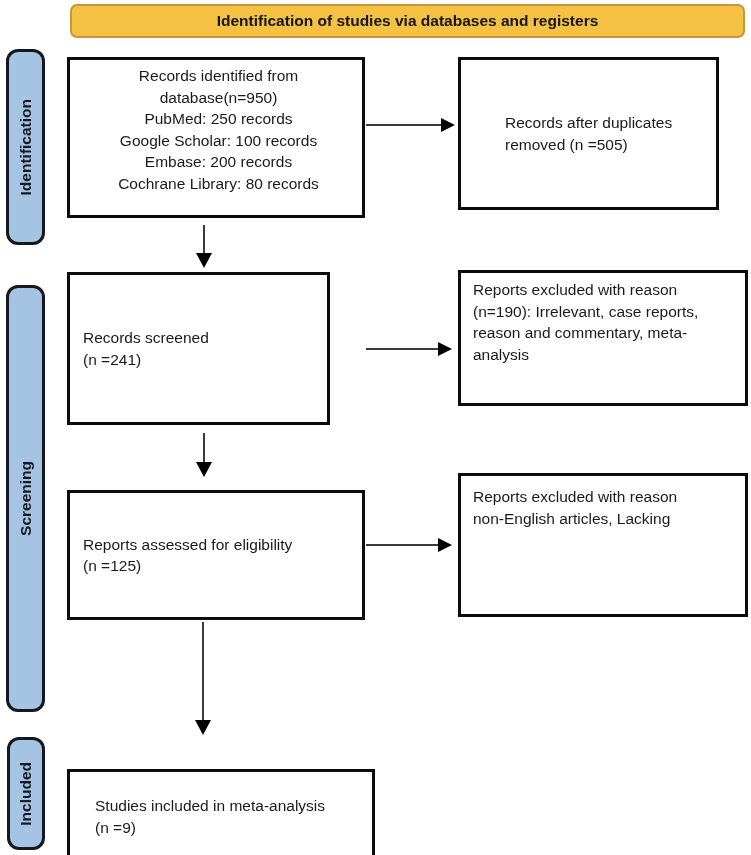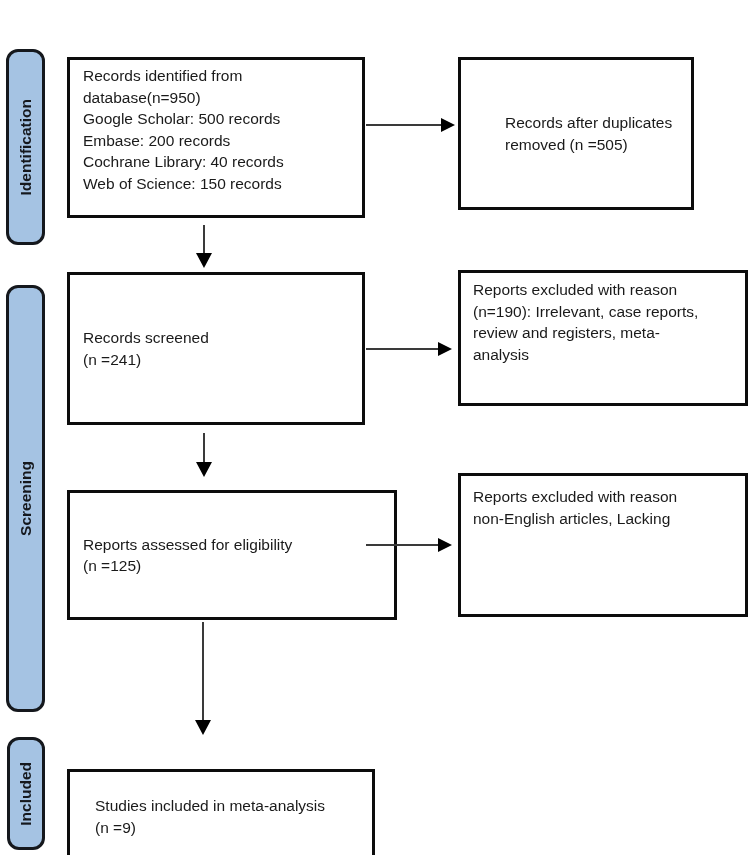--- a/index.html
+++ b/index.html
@@ -36,60 +36,61 @@
   .arrow-h { position:absolute; height:14px; }
   .arrow-h .shaft { position:absolute; left:0; right:13px; top:6.25px; height:1.5px; background:#3a3a3a; }
   .arrow-h .head { position:absolute; right:0; top:0; width:0; height:0;
     border-top:7px solid transparent; border-bottom:7px solid transparent; border-left:14px solid #000; }
 </style>
 </head>
 <body>
 
 <div class="canvas">
 
+  <div class="banner">Identification of studies via databases and registers</div>
 
   <div class="stage" style="left:6px; top:49px; width:39px; height:196px;">
     <span class="vtext">Identification</span>
   </div>
 
   <div class="stage" style="left:6px; top:285px; width:39px; height:427px;">
     <span class="vtext">Screening</span>
   </div>
 
   <div class="stage" style="left:7px; top:737px; width:38px; height:113px;">
     <span class="vtext">Included</span>
   </div>
 
-  <div class="node" style="left:67px; top:57px; width:298px; height:161px; padding:5px 8px 0 13px;">
+  <div class="node" style="left:67px; top:57px; width:298px; height:161px; padding:5px 8px 0 13px;align-items:center;">
       <div>Records identified from</div>
       <div>database(n=950)</div>
-      <div>Google Scholar: 500 records</div>
+      <div>PubMed: 250 records</div>
+      <div>Google Scholar: 100 records</div>
       <div>Embase: 200 records</div>
-      <div>Cochrane Library: 40 records</div>
-      <div>Web of Science: 150 records</div>
+      <div>Cochrane Library: 80 records</div>
     </div>
 
-  <div class="node v-center" style="left:458px; top:57px; width:236px; height:153px; padding-left:44px;">
+  <div class="node v-center" style="left:458px; top:57px; width:261px; height:153px; padding-left:44px;">
       <div>Records after duplicates</div>
       <div>removed (n =505)</div>
     </div>
 
-  <div class="node v-center" style="left:67px; top:272px; width:298px; height:153px; padding-left:13px;">
+  <div class="node v-center" style="left:67px; top:272px; width:263px; height:153px; padding-left:13px;">
       <div>Records screened</div>
       <div>(n =241)</div>
     </div>
 
   <div class="node" style="left:458px; top:270px; width:290px; height:136px; padding:6px 14px 0 12px;">
       <div>Reports excluded with reason</div>
       <div>(n=190): Irrelevant, case reports,</div>
-      <div>review and registers, meta-</div>
+      <div>reason and commentary, meta-</div>
       <div>analysis</div>
     </div>
 
-  <div class="node v-center" style="left:67px; top:490px; width:330px; height:130px; padding-left:13px;">
+  <div class="node v-center" style="left:67px; top:490px; width:298px; height:130px; padding-left:13px;">
       <div>Reports assessed for eligibility</div>
       <div>(n =125)</div>
     </div>
 
   <div class="node" style="left:458px; top:473px; width:290px; height:144px; padding:10px 14px 0 12px;">
       <div>Reports excluded with reason</div>
       <div>non-English articles, Lacking</div>
     </div>
 
   <div class="node v-center" style="left:67px; top:737px; width:308px; height:111px; padding:0 8px 16px 25px;margin-top:32px;">

